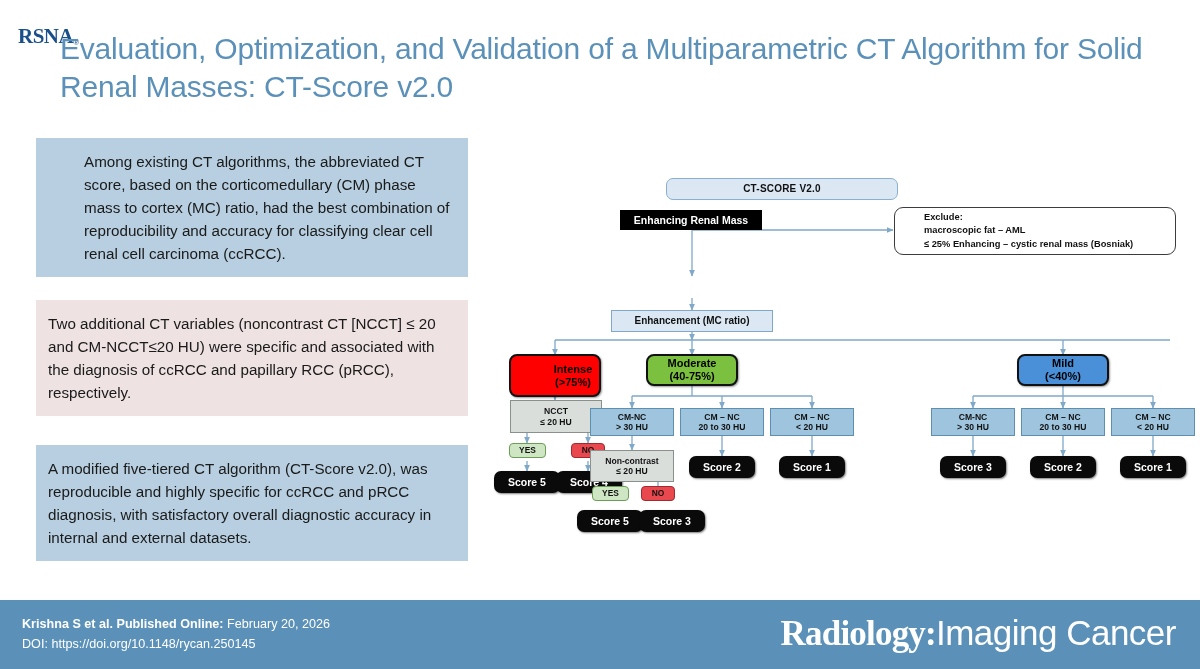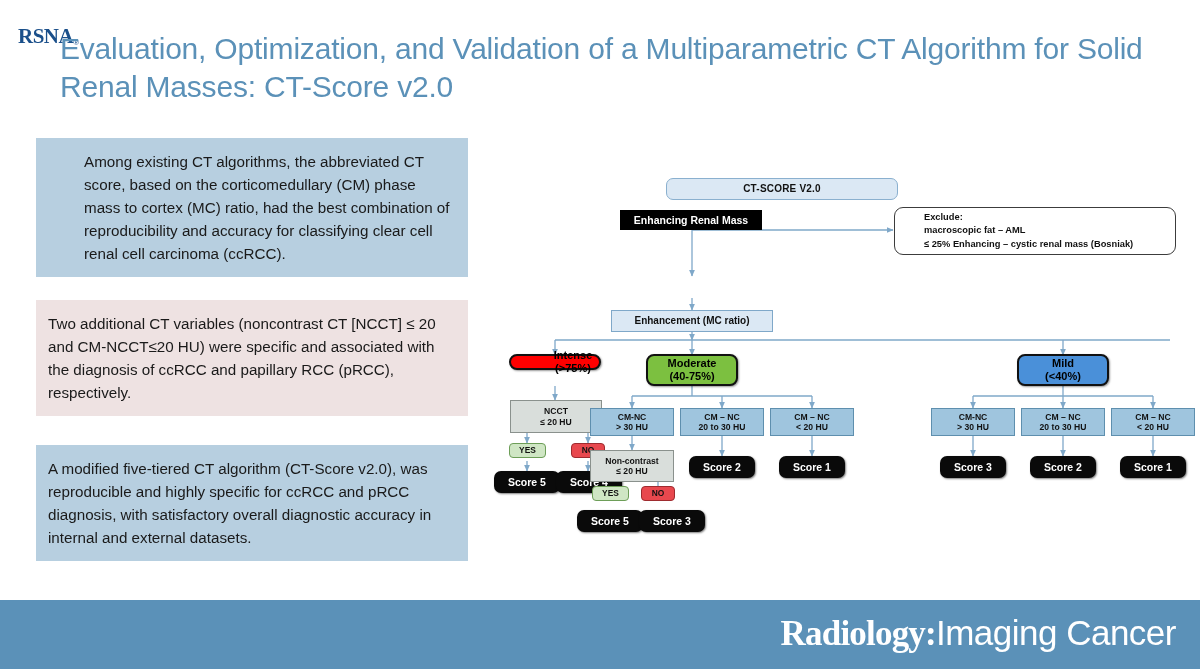--- a/index.html
+++ b/index.html
@@ -207,21 +207,21 @@
 
     <div class="node n-exclude" style="left:414px; top:39px; width:282px; height:48px;">
       <div>Exclude:</div>
       <div>macroscopic fat – AML</div>
       <div>≤ 25% Enhancing – cystic renal mass (Bosniak)</div>
     </div>
 
 
     <div class="node n-lightblue-sq" style="left:131px; top:142px; width:162px; height:22px;">Enhancement (MC ratio)</div>
 
-    <div class="node n-cat intense" style="left:29px; top:186px; width:92px; height:16px;padding-left:36px;">
+    <div class="node n-cat intense" style="left:29px; top:186px; width:92px; height:43px;padding-left:36px;">
       <span>Intense</span>
       <span>(&gt;75%)</span>
     </div>
 
     <div class="node n-cat moderate" style="left:166px; top:186px; width:92px; height:32px;">
       <span>Moderate</span>
       <span>(40-75%)</span>
     </div>
 
     <div class="node n-cat mild" style="left:537px; top:186px; width:92px; height:32px;">
@@ -275,18 +275,22 @@
       <span>CM – NC</span>
       <span>&lt; 20 HU</span>
     </div>
 
     <div class="node n-score" style="left:460px; top:288px; width:66px; height:22px;">Score 3</div>
     <div class="node n-score" style="left:550px; top:288px; width:66px; height:22px;">Score 2</div>
     <div class="node n-score" style="left:640px; top:288px; width:66px; height:22px;">Score 1</div>
   </div>
 
   <div id="footer" style="background: rgb(91, 145, 184);">
+    <div id="footer-cite">
+      <div><b>Krishna S et al. Published Online:</b><span> February 20, 2026</span></div>
+      <div>DOI: https://doi.org/10.1148/rycan.250145</div>
+    </div>
     <div id="journal-logo">
       <span class="j-bold">Radiology:</span><span class="j-light">Imaging Cancer</span>
     </div>
   </div>
 
 </div>
 
 </body></html>

